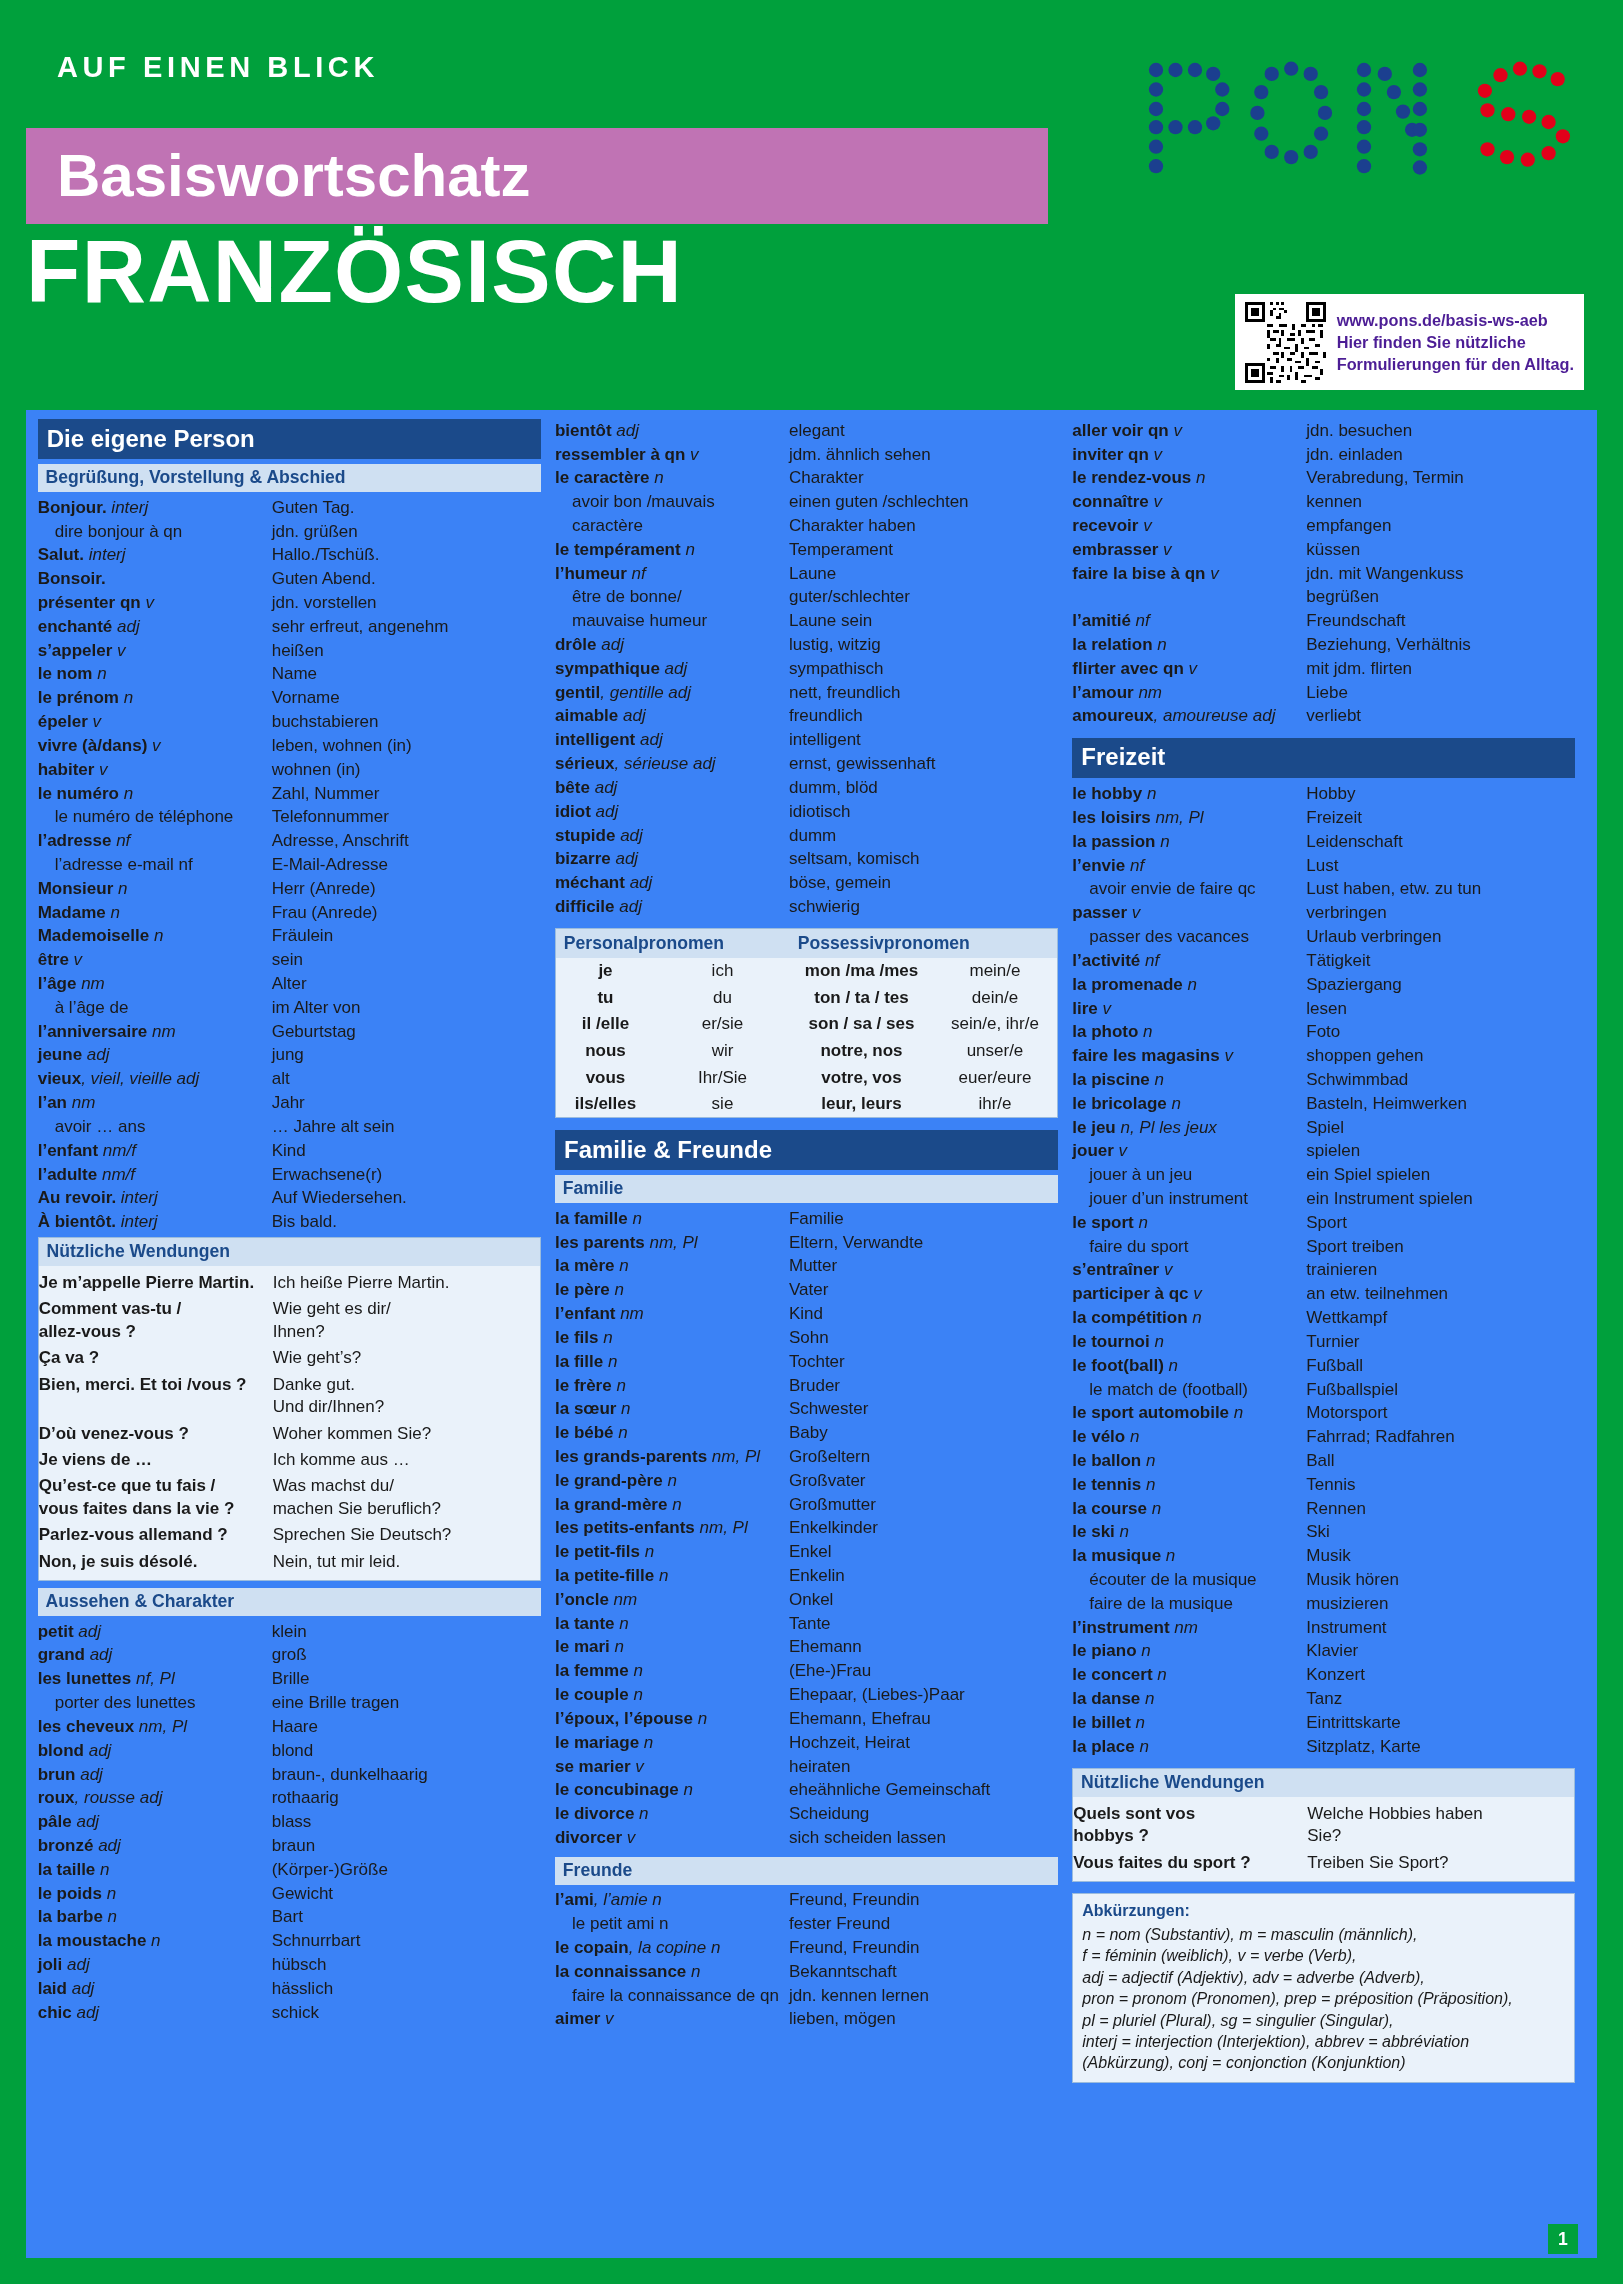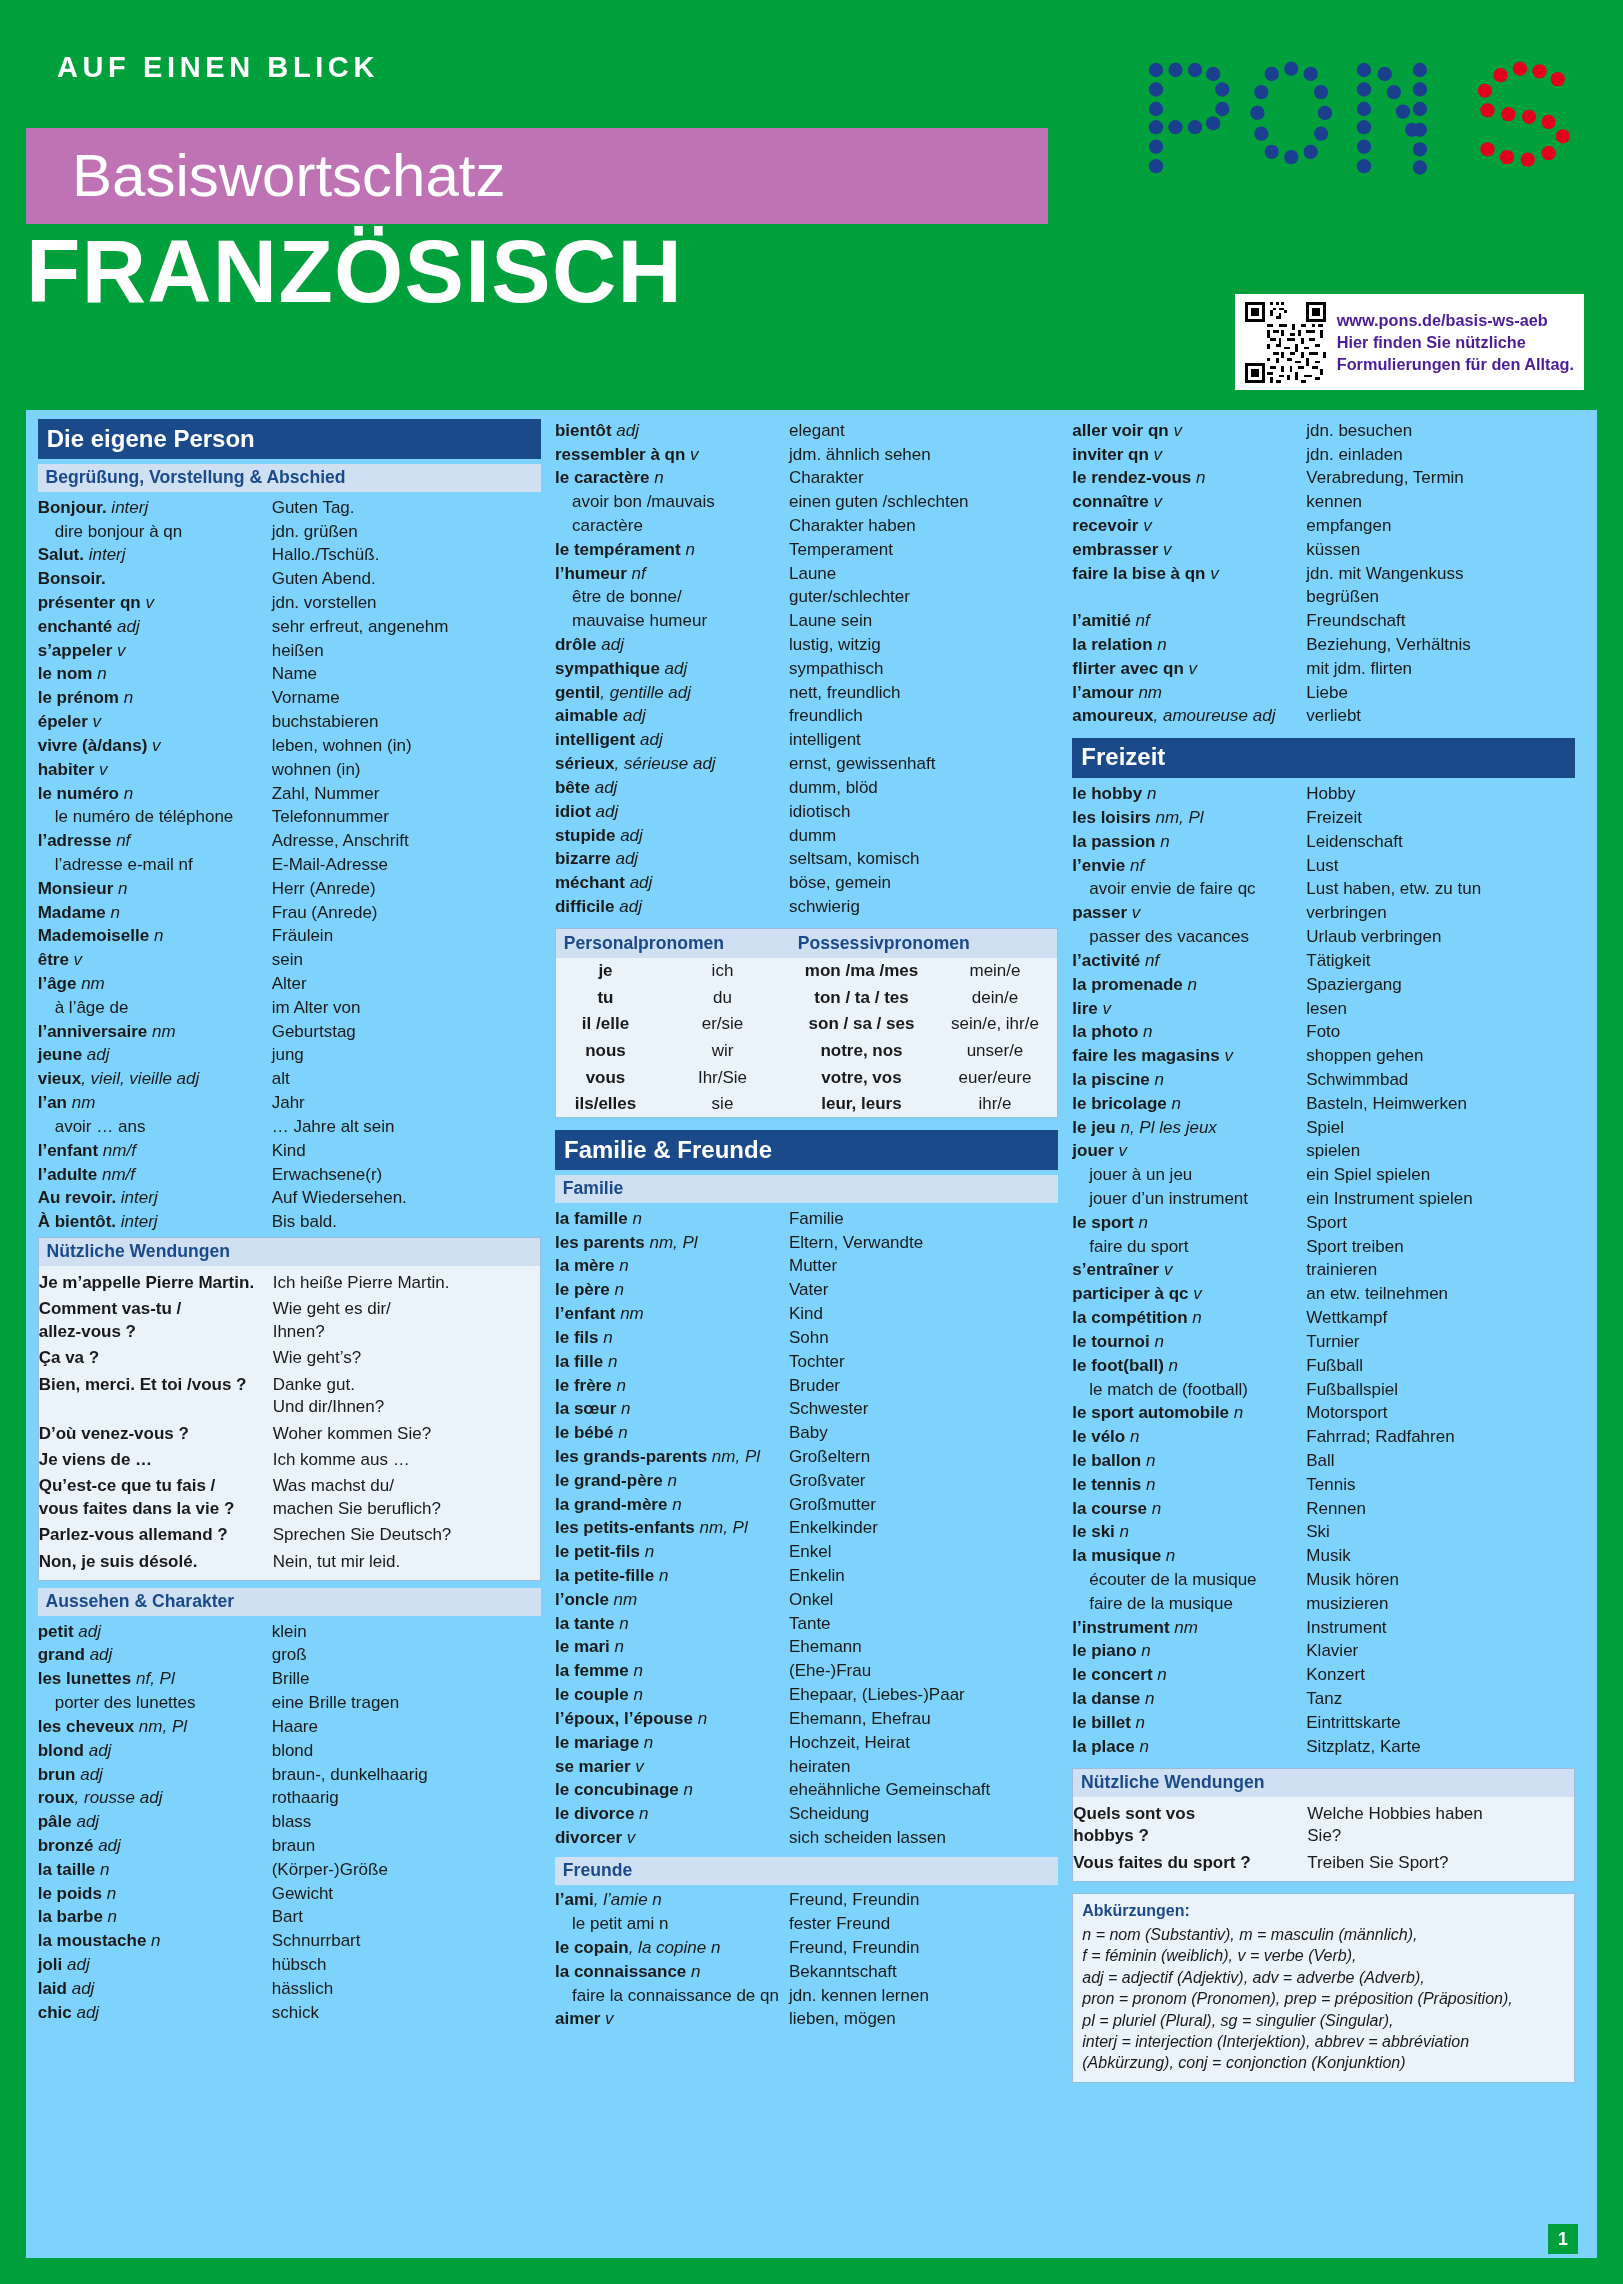--- a/index.html
+++ b/index.html
@@ -16,42 +16,42 @@
   #header { position:relative; height:314px; }
   .aeb {
     position:absolute; left:57px; top:51px;
     color:#ffffff; font-size:29px; letter-spacing:4.6px; font-weight:bold;
   }
   .title-band {
     position:absolute; left:26px; top:128px; width:1022px; height:96px;
     background:#c073b4;
   }
   .title-band span {
-    color:#ffffff; font-size:60px; font-weight:normal; line-height:96px;
-    margin-left:46px; letter-spacing:0px;
+    color:#ffffff; font-size:60px; font-weight:bold; line-height:96px;
+    margin-left:31px; letter-spacing:0px;
   }
   .lang {
     position:absolute; left:26px; top:220px;
     color:#ffffff; font-size:89px; font-weight:bold; letter-spacing:1.3px;
   }
   .pons-logo {
     position:absolute; right:31px; top:57px; width:456px; height:130px;
   }
   .qr-box {
     position:absolute; right:39px; top:294px;
     background:#ffffff; padding:6.5px 9px; display:flex; align-items:center;
     border:0.7px solid #ffffff;
   }
   .qr-code { width:81px; height:81px; margin-right:10.4px; }
   .qr-text { font-size:16.3px; line-height:1.35; color:#4c1d95; font-weight:bold; }
 
   
   #sheet {
     position:absolute; left:26px; top:410px; width:1571px; height:1848px;
-    background:#7dd3fc;
+    background:#3b82f6;
     padding:9px 11.7px 6.5px 11.7px;
     display:flex;
     gap:14.3px;
   }
   .col { width:503px; position:relative; }
   .col.mid { width:503px; }
   .col.right { width:503px; }
 
   
   .sec-head {

